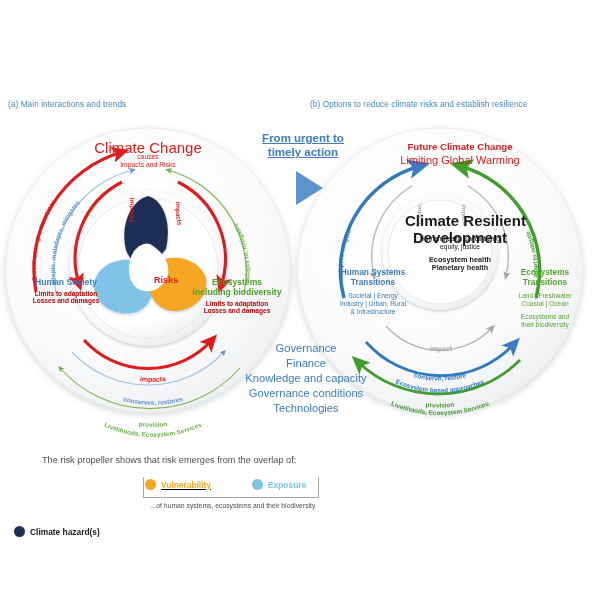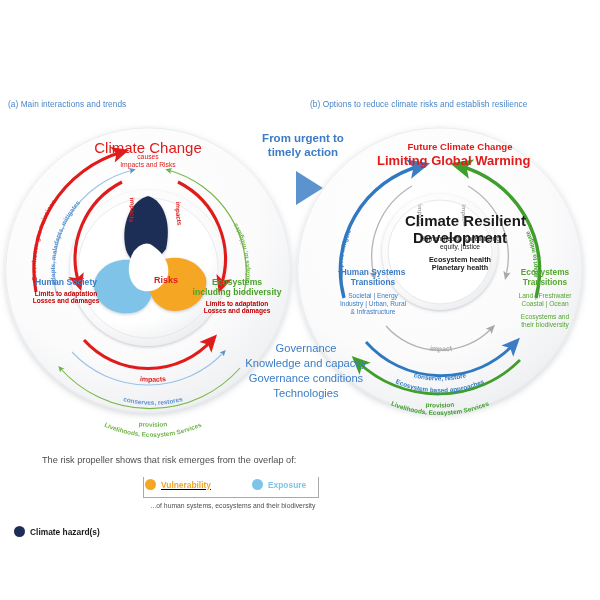--- a/index.html
+++ b/index.html
@@ -48,25 +48,25 @@
   .t-black  { color: #1a1a1a; }
 
   #cc-title      { left: 88px; top: 140px; width: 120px; font-size: 15px; font-weight: normal; }
   #cc-sub        { left: 88px; top: 153px; width: 120px; font-size: 6.8px; }
   #hs-title      { left: 10px;  top: 278px; width: 112px; font-size: 8.6px; font-weight: bold; }
   #hs-sub        { left: 10px;  top: 290px; width: 112px; font-size: 6.6px; font-weight: bold; }
   #eco-title     { left: 178px; top: 278px; width: 118px; font-size: 8.6px; font-weight: bold; }
   #eco-sub       { left: 178px; top: 300px; width: 118px; font-size: 6.6px; font-weight: bold; }
   #risks-word    { left: 140px; top: 244px; width: 52px; font-size: 9px; font-weight: bold; margin-top: 31px; }
 
-  #mid-title     { left: 243px; top: 131px; width: 120px; font-size: 11.5px; font-weight: bold; line-height: 1.22; }
+  #mid-title     { left: 243px; top: 131px; width: 120px; font-size: 11.5px; font-weight: bold; line-height: 1.22; text-decoration: underline; }
   #mid-list      { left: 232px; top: 341px; width: 148px; font-size: 11.2px; line-height: 1.35; }
 
   #fcc-title     { left: 390px; top: 142px; width: 140px; font-size: 9.6px; font-weight: bold; }
-  #fcc-sub       { left: 377px; top: 154px; width: 140px; font-size: 13px; font-weight: bold; }
+  #fcc-sub       { left: 390px; top: 154px; width: 140px; font-size: 11px; font-weight: normal; }
 
   #crd-title     { left: 405px; top: 212px; width: 110px; font-size: 15px; font-weight: bold; line-height: 1.14; }
   #crd-sub       { left: 403px; top: 235px; width: 114px; font-size: 6.7px; line-height: 1.18; }
   #crd-sub2      { left: 405px; top: 256px; width: 110px; font-size: 7.3px; font-weight: bold; line-height: 1.16; }
 
   #hst-title     { left: 322px; top: 268px; width: 102px; font-size: 8.3px; font-weight: bold; line-height: 1.18; }
   #hst-sub       { left: 318px; top: 292px; width: 110px; font-size: 6.6px; line-height: 1.22; }
   #ect-title     { left: 497px; top: 268px; width: 96px; font-size: 8.3px; font-weight: bold; line-height: 1.18; }
   #ect-sub       { left: 495px; top: 292px; width: 100px; font-size: 6.6px; line-height: 1.22; }
   #ect-sub2      { left: 495px; top: 313px; width: 100px; font-size: 6.6px; line-height: 1.22; }
@@ -332,20 +332,21 @@
 
   <div class="lbl t-red" id="risks-word">Risks</div>
 
   <div class="lbl t-blue" id="mid-title">
     <div>From urgent to</div>
     <div>timely action</div>
   </div>
 
   <div class="lbl t-blue" id="mid-list">
     <div>Governance</div>
+    <div>Finance</div>
     <div>Knowledge and capacity</div>
     <div>Governance conditions</div>
     <div>Technologies</div>
   </div>
 
   <div class="lbl t-red" id="fcc-title">Future Climate Change</div>
   <div class="lbl t-red" id="fcc-sub">Limiting Global Warming</div>
 
   <div class="lbl t-black" id="crd-title">
     <div>Climate Resilient</div>

